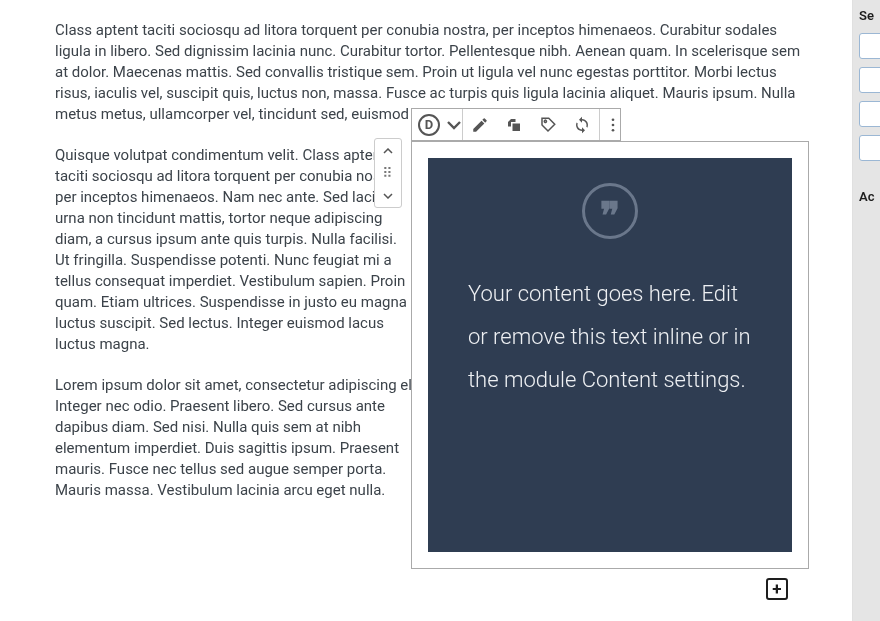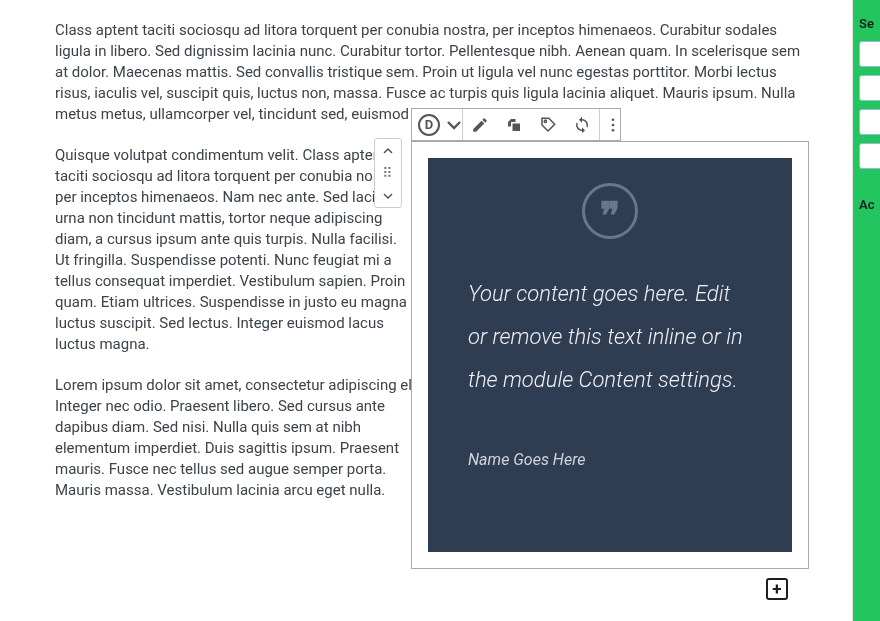--- a/index.html
+++ b/index.html
@@ -22,22 +22,22 @@
       margin-bottom: 20px;
       margin-left: 27px;
     }
     .right-panel {
       position: absolute;
       right: 0;
       top: 0;
       width: 28px;
       height: 100%;
       border-left: 1px solid #e0e0e0;
-      background: #22c55e;
-      padding: 16px 6px;
+      background: #e5e5e5;
+      padding: 8px 6px;
       overflow: hidden;
     }
     .right-label {
       font-size: 13px;
       color: #1e1e1e;
       font-weight: 600;
       margin-bottom: 10px;
       white-space: nowrap;
     }
     .right-btn {
@@ -143,21 +143,20 @@
     }
     .quote-mark span {
       font-size: 38px;
       color: #6a778b;
       font-family: Georgia, serif;
       line-height: 0.5;
       margin-top: 10px;
       font-weight: bold;
     }
     .t-text {
-      font-style: italic;
       font-size: 22px;
       line-height: 1.95;
       color: #eef0f3;
       font-weight: 300;
       margin-bottom: 48px;
     }
     .t-name {
       font-style: italic;
       font-size: 16px;
       color: #cfd4dc;
@@ -256,20 +255,19 @@
       </div>
     </div>
   </div>
 
   <div class="block-body">
     <div class="testimonial">
       <div class="quote-mark">
         <span>❞</span>
       </div>
       <div class="t-text">Your content goes here. Edit or remove this text inline or in the module Content settings.</div>
-      <div class="t-name">Name Goes Here</div>
     </div>
   </div>
 </div>
 
 <div class="add-btn">
   <span>+</span>
 </div>
 
 </body></html>

